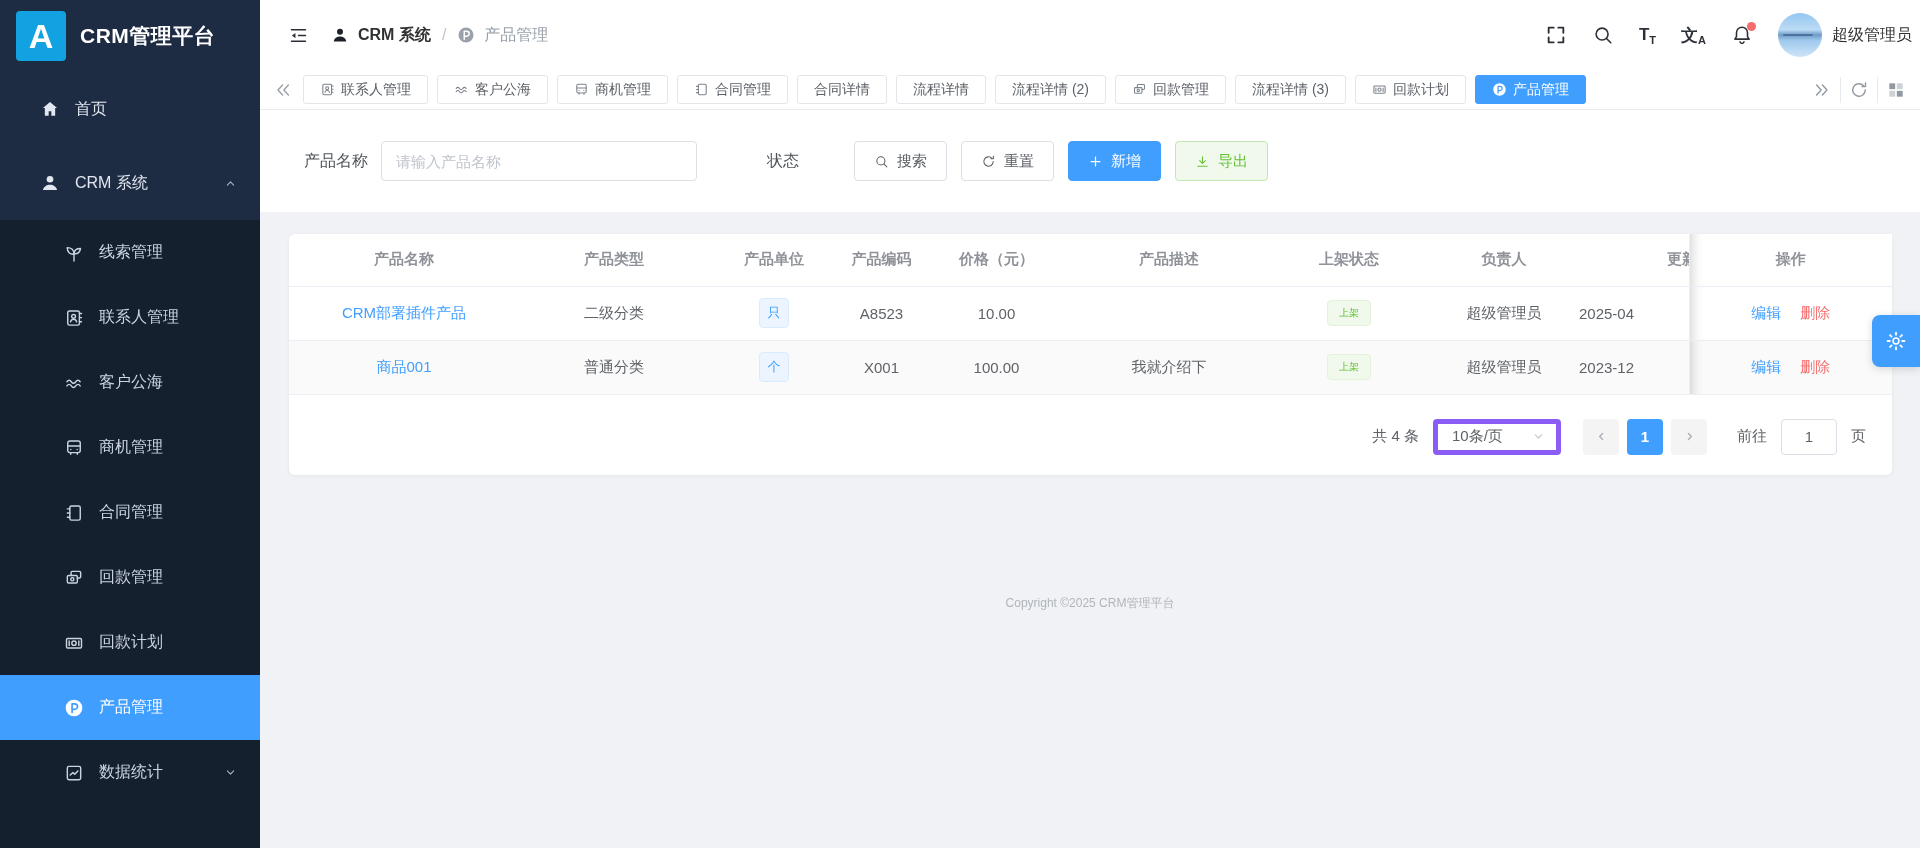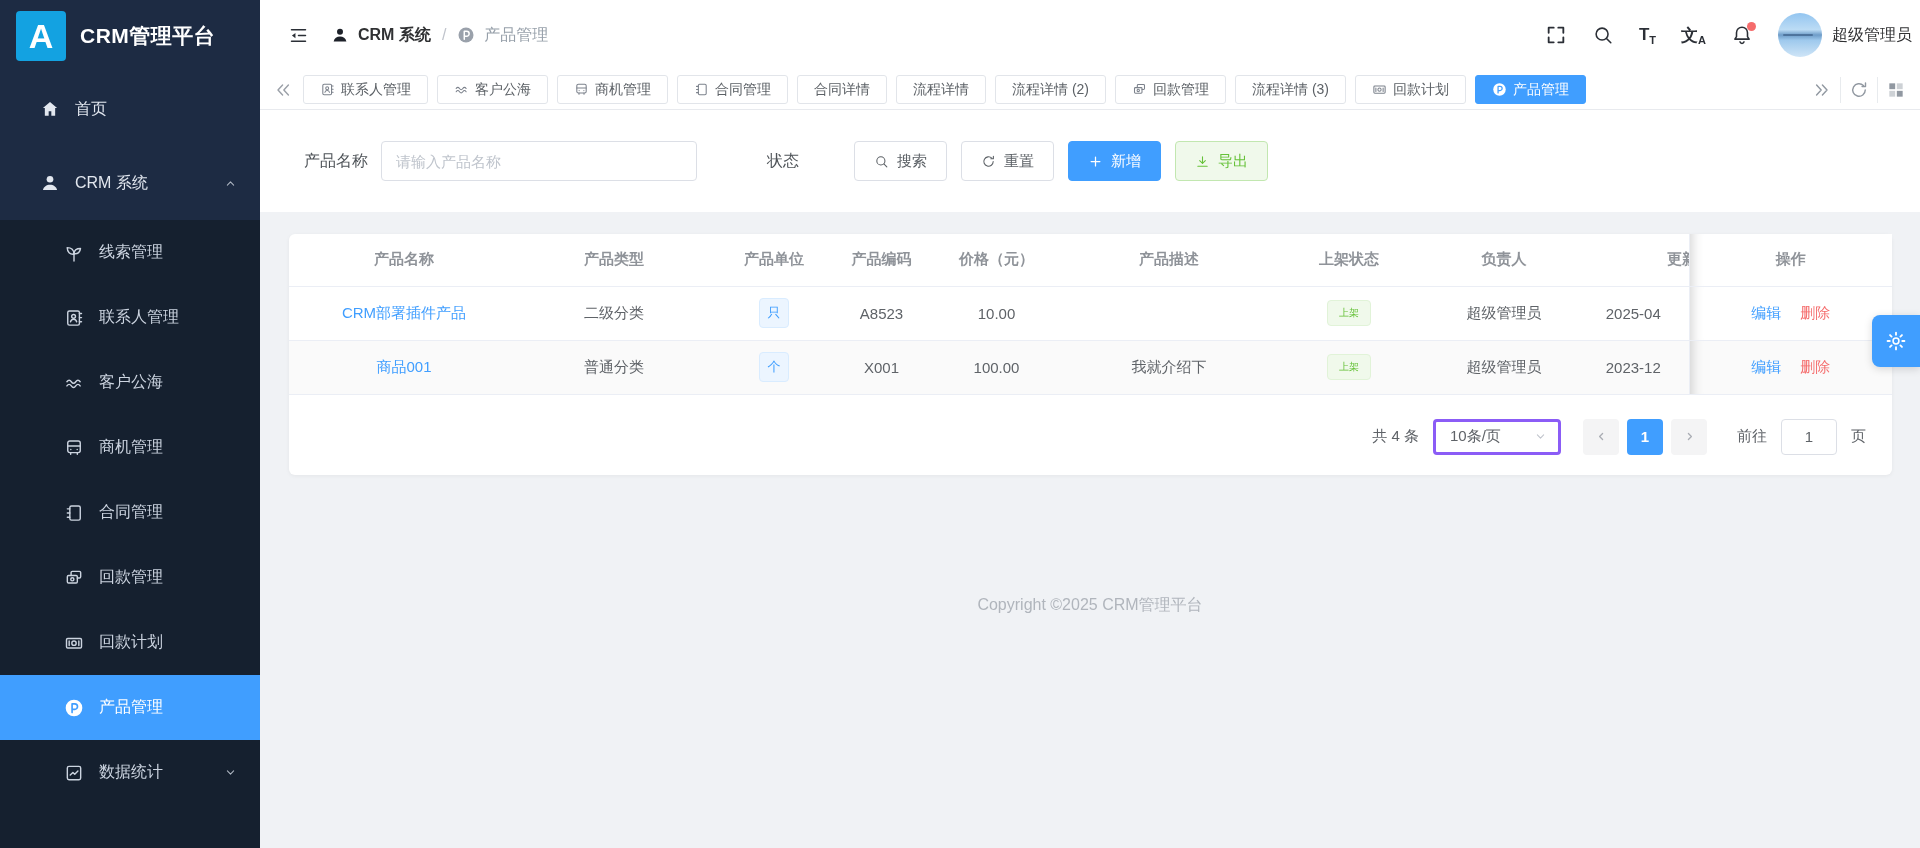--- a/index.html
+++ b/index.html
@@ -76,36 +76,36 @@
   
   .table-card { margin:22px 28px 0 29px; background:#fff; border-radius:6px; box-shadow:0 1px 4px rgba(0,0,0,.05); padding-bottom:18px; }
   table { width:100%; border-collapse:collapse; table-layout:fixed; font-size:15px; color:#5f6368; }
   th { color:#8f9399; font-weight:bold; height:52px; font-size:15px; text-align:center; border-bottom:1px solid #ebeef5; }
   td { height:54px; text-align:center; border-bottom:1px solid #ebeef5; overflow:hidden; white-space:nowrap; }
   tr.striped td { background:#fafafa; }
   .link { color:#409eff; cursor:pointer; }
   .tag-unit { display:inline-flex; width:30px; height:30px; align-items:center; justify-content:center; background:#ecf5ff; border:1px solid #d9ecff; color:#409eff; border-radius:4px; font-size:13px; }
   .tag-status { display:inline-block; padding:5px 11px; background:#f0f9eb; border:1px solid #e1f3d8; color:#67c23a; border-radius:4px; font-size:10px; }
   th.col-updated > span { display:block; overflow:hidden; white-space:nowrap; text-align:left; padding-left:88px; }
-  td.col-updated .updated-clip { display:block; text-align:center; overflow:hidden; white-space:nowrap; padding-right:1px; }
+  td.col-updated .updated-clip { display:block; text-align:left; overflow:hidden; white-space:nowrap; padding-right:1px; }
   th.col-op, td.col-op { border-left:1px solid #ebeef5; box-shadow:inset 14px 0 12px -12px rgba(0,0,0,.18); background:#fff;margin-left:46px; }
   .op-edit { color:#409eff; cursor:pointer; margin-right:19px; }
   .op-del { color:#f56c6c; cursor:pointer; }
 
   
   .pager { display:flex; align-items:center; justify-content:flex-end; padding:24px 26px 2px 0; gap:14px; font-size:15px; color:#5f6368; }
-  .pager-select { width:128px; height:36px; border:3px solid #8b5cf6; border-radius:4px; display:flex; align-items:center; justify-content:space-between; padding:0 10px 0 14px; cursor:pointer; background:#fff; }
+  .pager-select { width:128px; height:36px; border:5px solid #8b5cf6; border-radius:4px; display:flex; align-items:center; justify-content:space-between; padding:0 10px 0 14px; cursor:pointer; background:#fff; }
   .pager-select .caret-ic { color:#c0c4cc; }
   .pg-group { display:flex; align-items:center; gap:8px; margin-left:8px; }
   .pg-btn { width:36px; height:36px; background:#f4f4f5; border-radius:4px; display:flex; align-items:center; justify-content:center; color:#aaadb4; cursor:pointer; }
   .pg-cur { width:36px; height:36px; background:#409eff; color:#fff; border-radius:4px; display:flex; align-items:center; justify-content:center; font-weight:bold; cursor:pointer; }
   .goto-label { margin-left:16px; }
   .goto-input { width:56px; height:36px; border:1px solid #dcdfe6; border-radius:4px; text-align:center; font-size:15px; color:#5f6368; outline:none; font-family:inherit; }
 
-  .footer { text-align:center; color:#b0b5bc; font-size:16px; margin-top:120px; }
+  .footer { text-align:center; color:#b0b5bc; font-size:12px; margin-top:120px; }
 
   
   .settings-fab { position:absolute; right:0; top:315px; width:48px; height:52px; background:#409eff; border-radius:8px 0 0 8px; display:flex; align-items:center; justify-content:center; color:#fff; cursor:pointer; box-shadow:0 2px 8px rgba(0,0,0,.15); }
   .settings-fab .ic { width:22px; height:22px; }
 </style>
 </head>
 <body>
 
 <div class="app">
 

